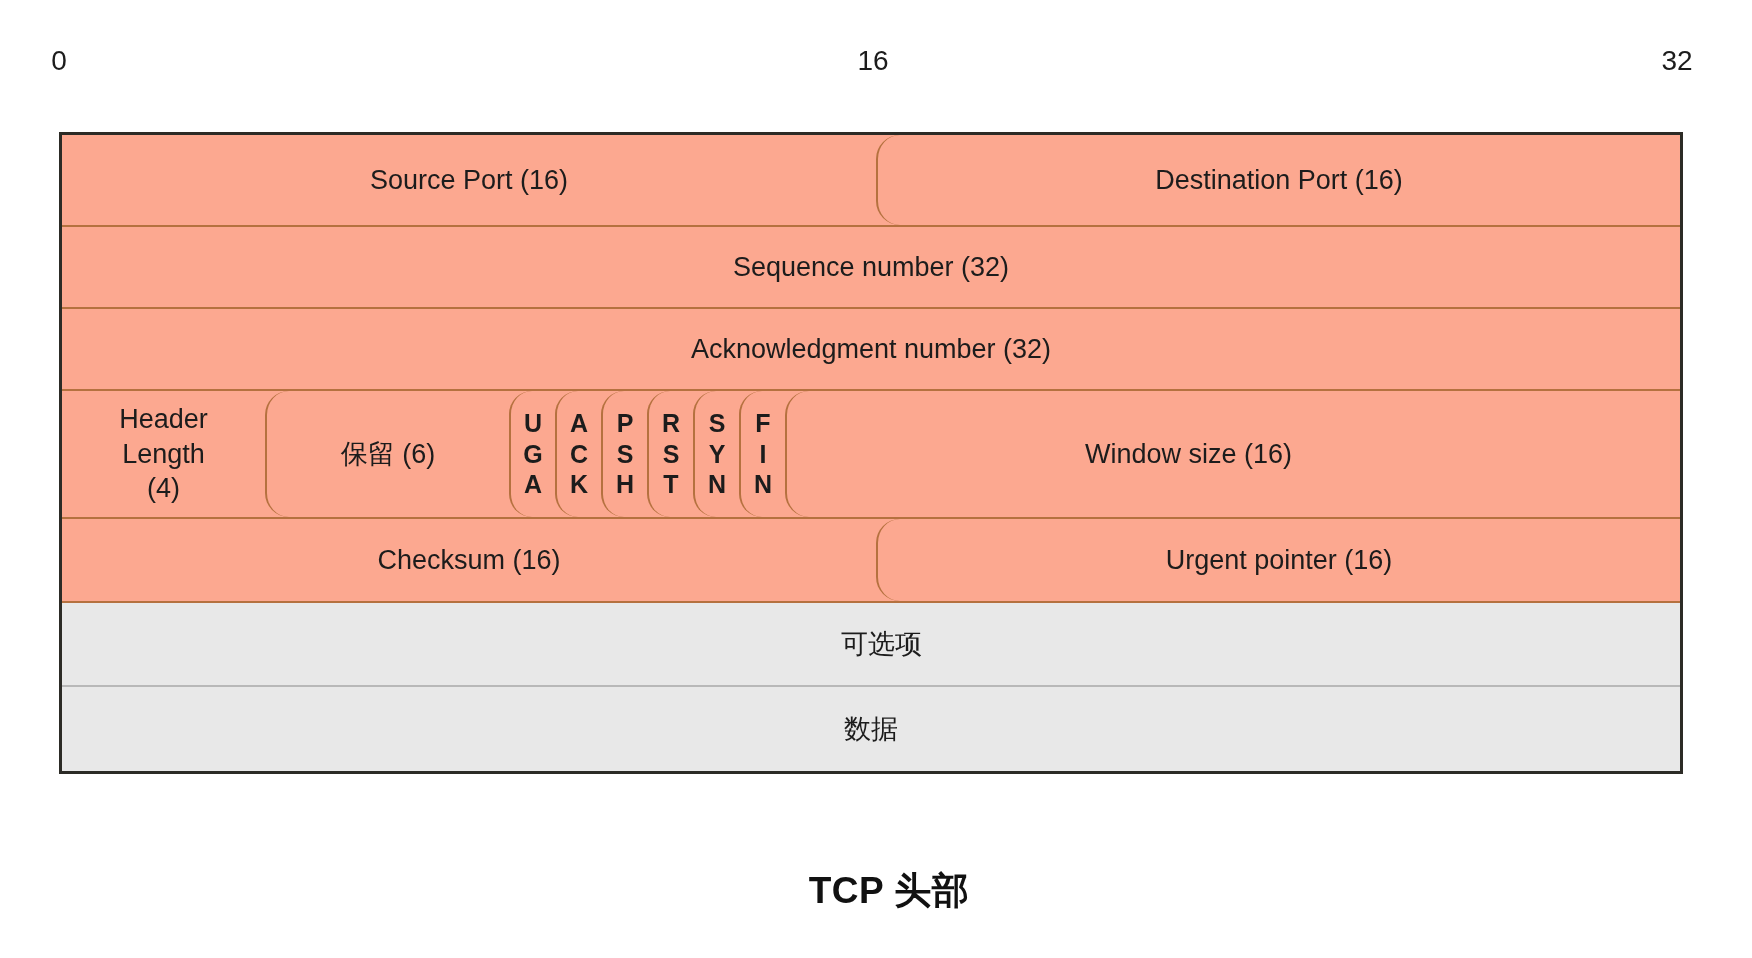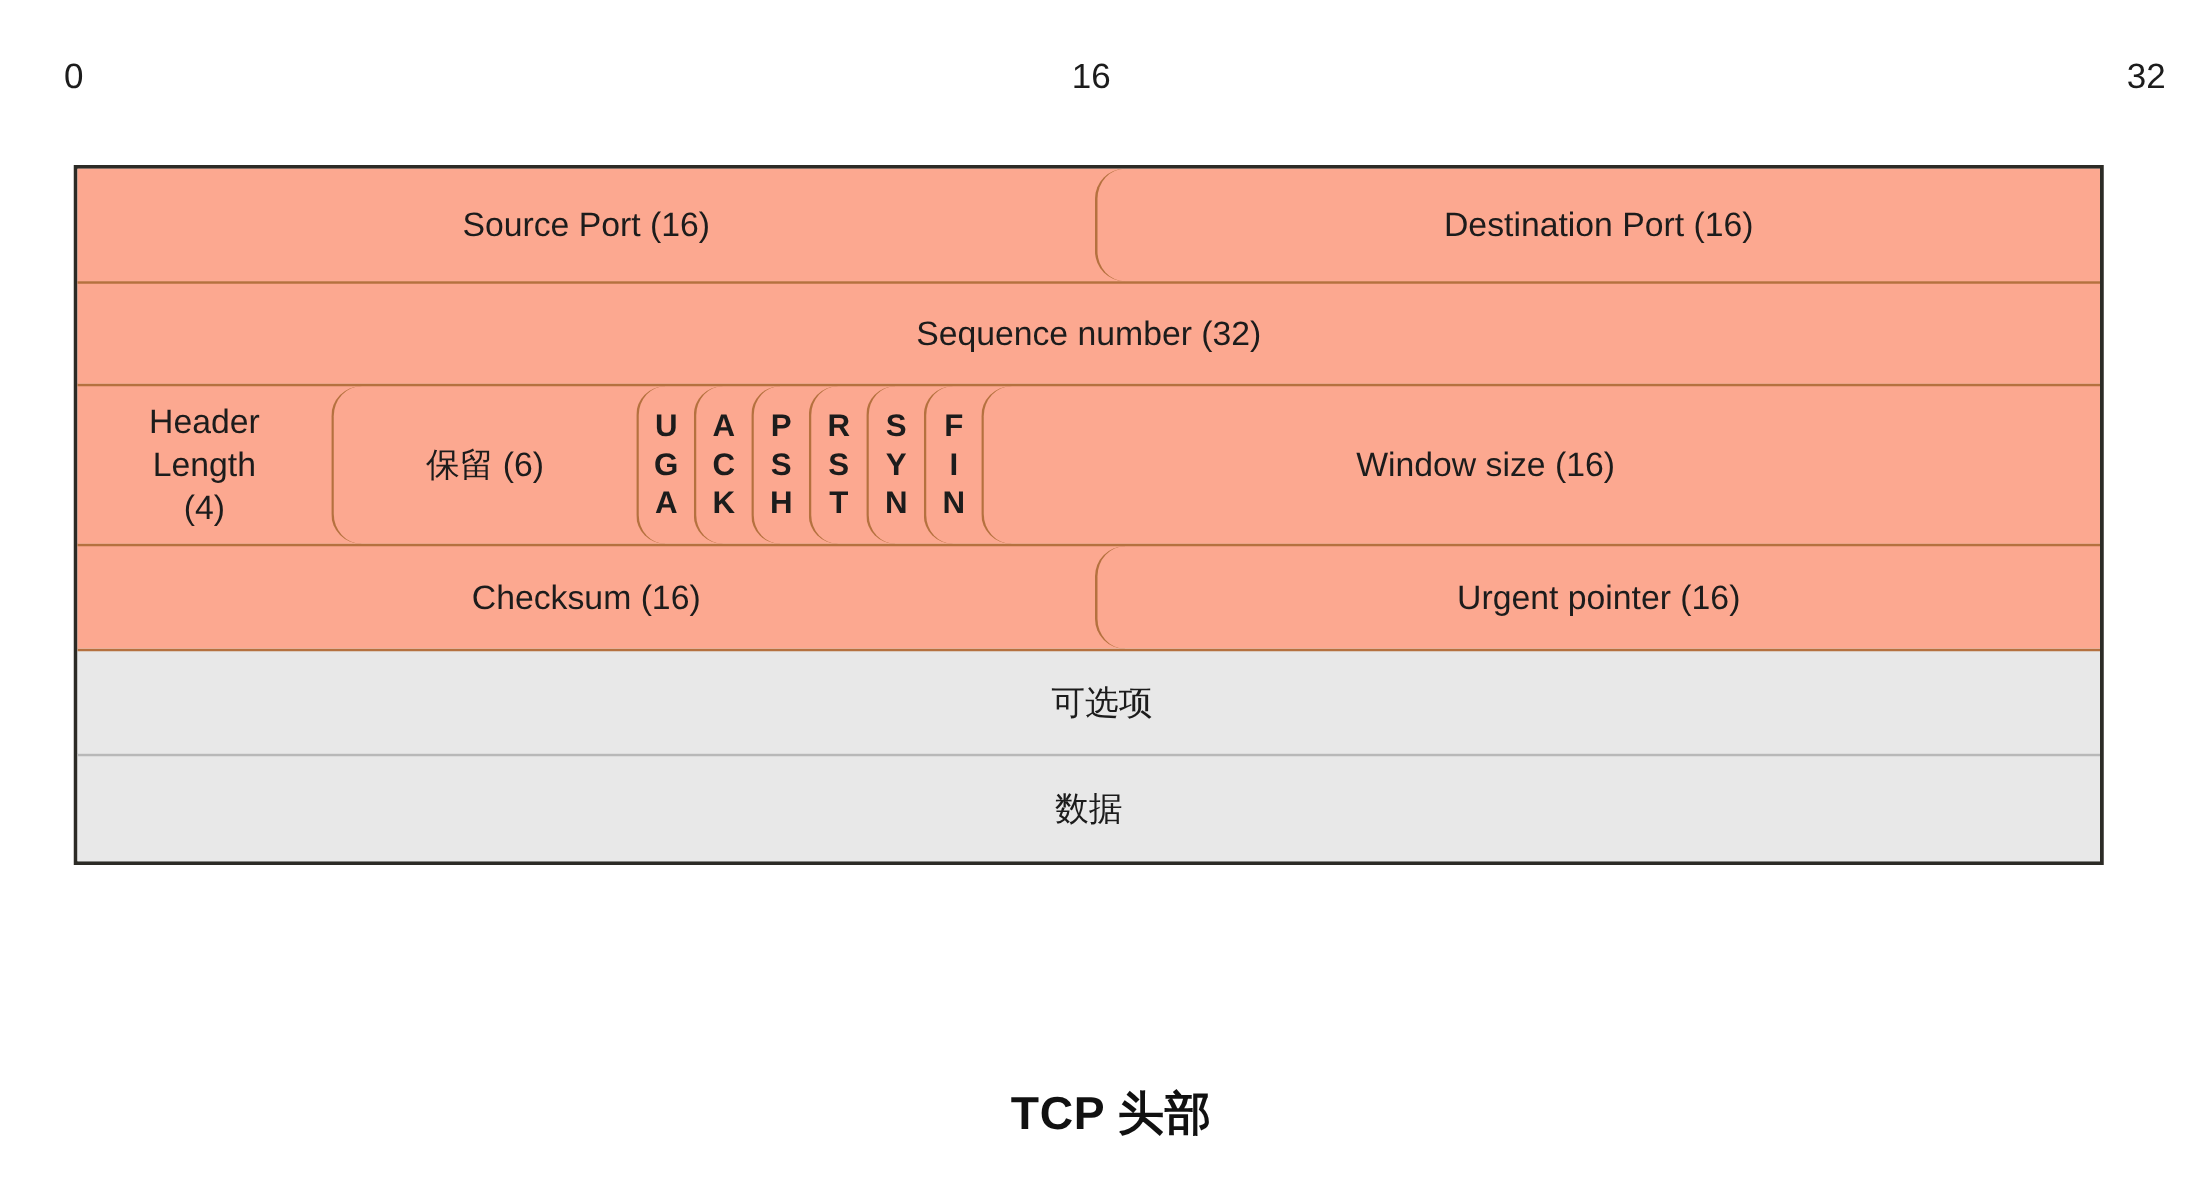--- a/index.html
+++ b/index.html
@@ -33,21 +33,21 @@
   .ruler .tick {
     position: absolute;
     top: 0;
     font-size: 28px;
     line-height: 34px;
     color: #1c1c1c;
     white-space: nowrap;
   }
   .ruler .tick-0    { left: 0; transform: translateX(-50%); }
   .ruler .tick-16   { left: 814px; transform: translateX(-50%); }
-  .ruler .tick-32   { left: 1618px; transform: translateX(-50%); margin-left: 40px; }
+  .ruler .tick-32   { left: 1618px; transform: translateX(-50%); }
 
   
   .diagram {
     position: absolute;
     left: 59px;
     top: 86px;
     width: 1618px;
     border-top: 3px solid #2c2b26;
     border-left: 3px solid #2c2b26;
     border-right: 3px solid #2c2b26;
@@ -131,20 +131,23 @@
 
     <div class="row row-ports">
       <div class="cell half">Source Port (16)</div>
       <div class="cell half-right">Destination Port (16)</div>
     </div>
 
     <div class="row row-seq">
       <div class="cell full">Sequence number (32)</div>
     </div>
 
+    <div class="row row-ack">
+      <div class="cell full">Acknowledgment number (32)</div>
+    </div>
 
     <div class="row row-flags">
       <div class="cell c-hdrlen multiline">Header
 Length
 (4)</div>
       <div class="cell c-resv">保留 (6)</div>
 
       <div class="cell c-flag">
         <span class="stack">
           <span>U</span>

